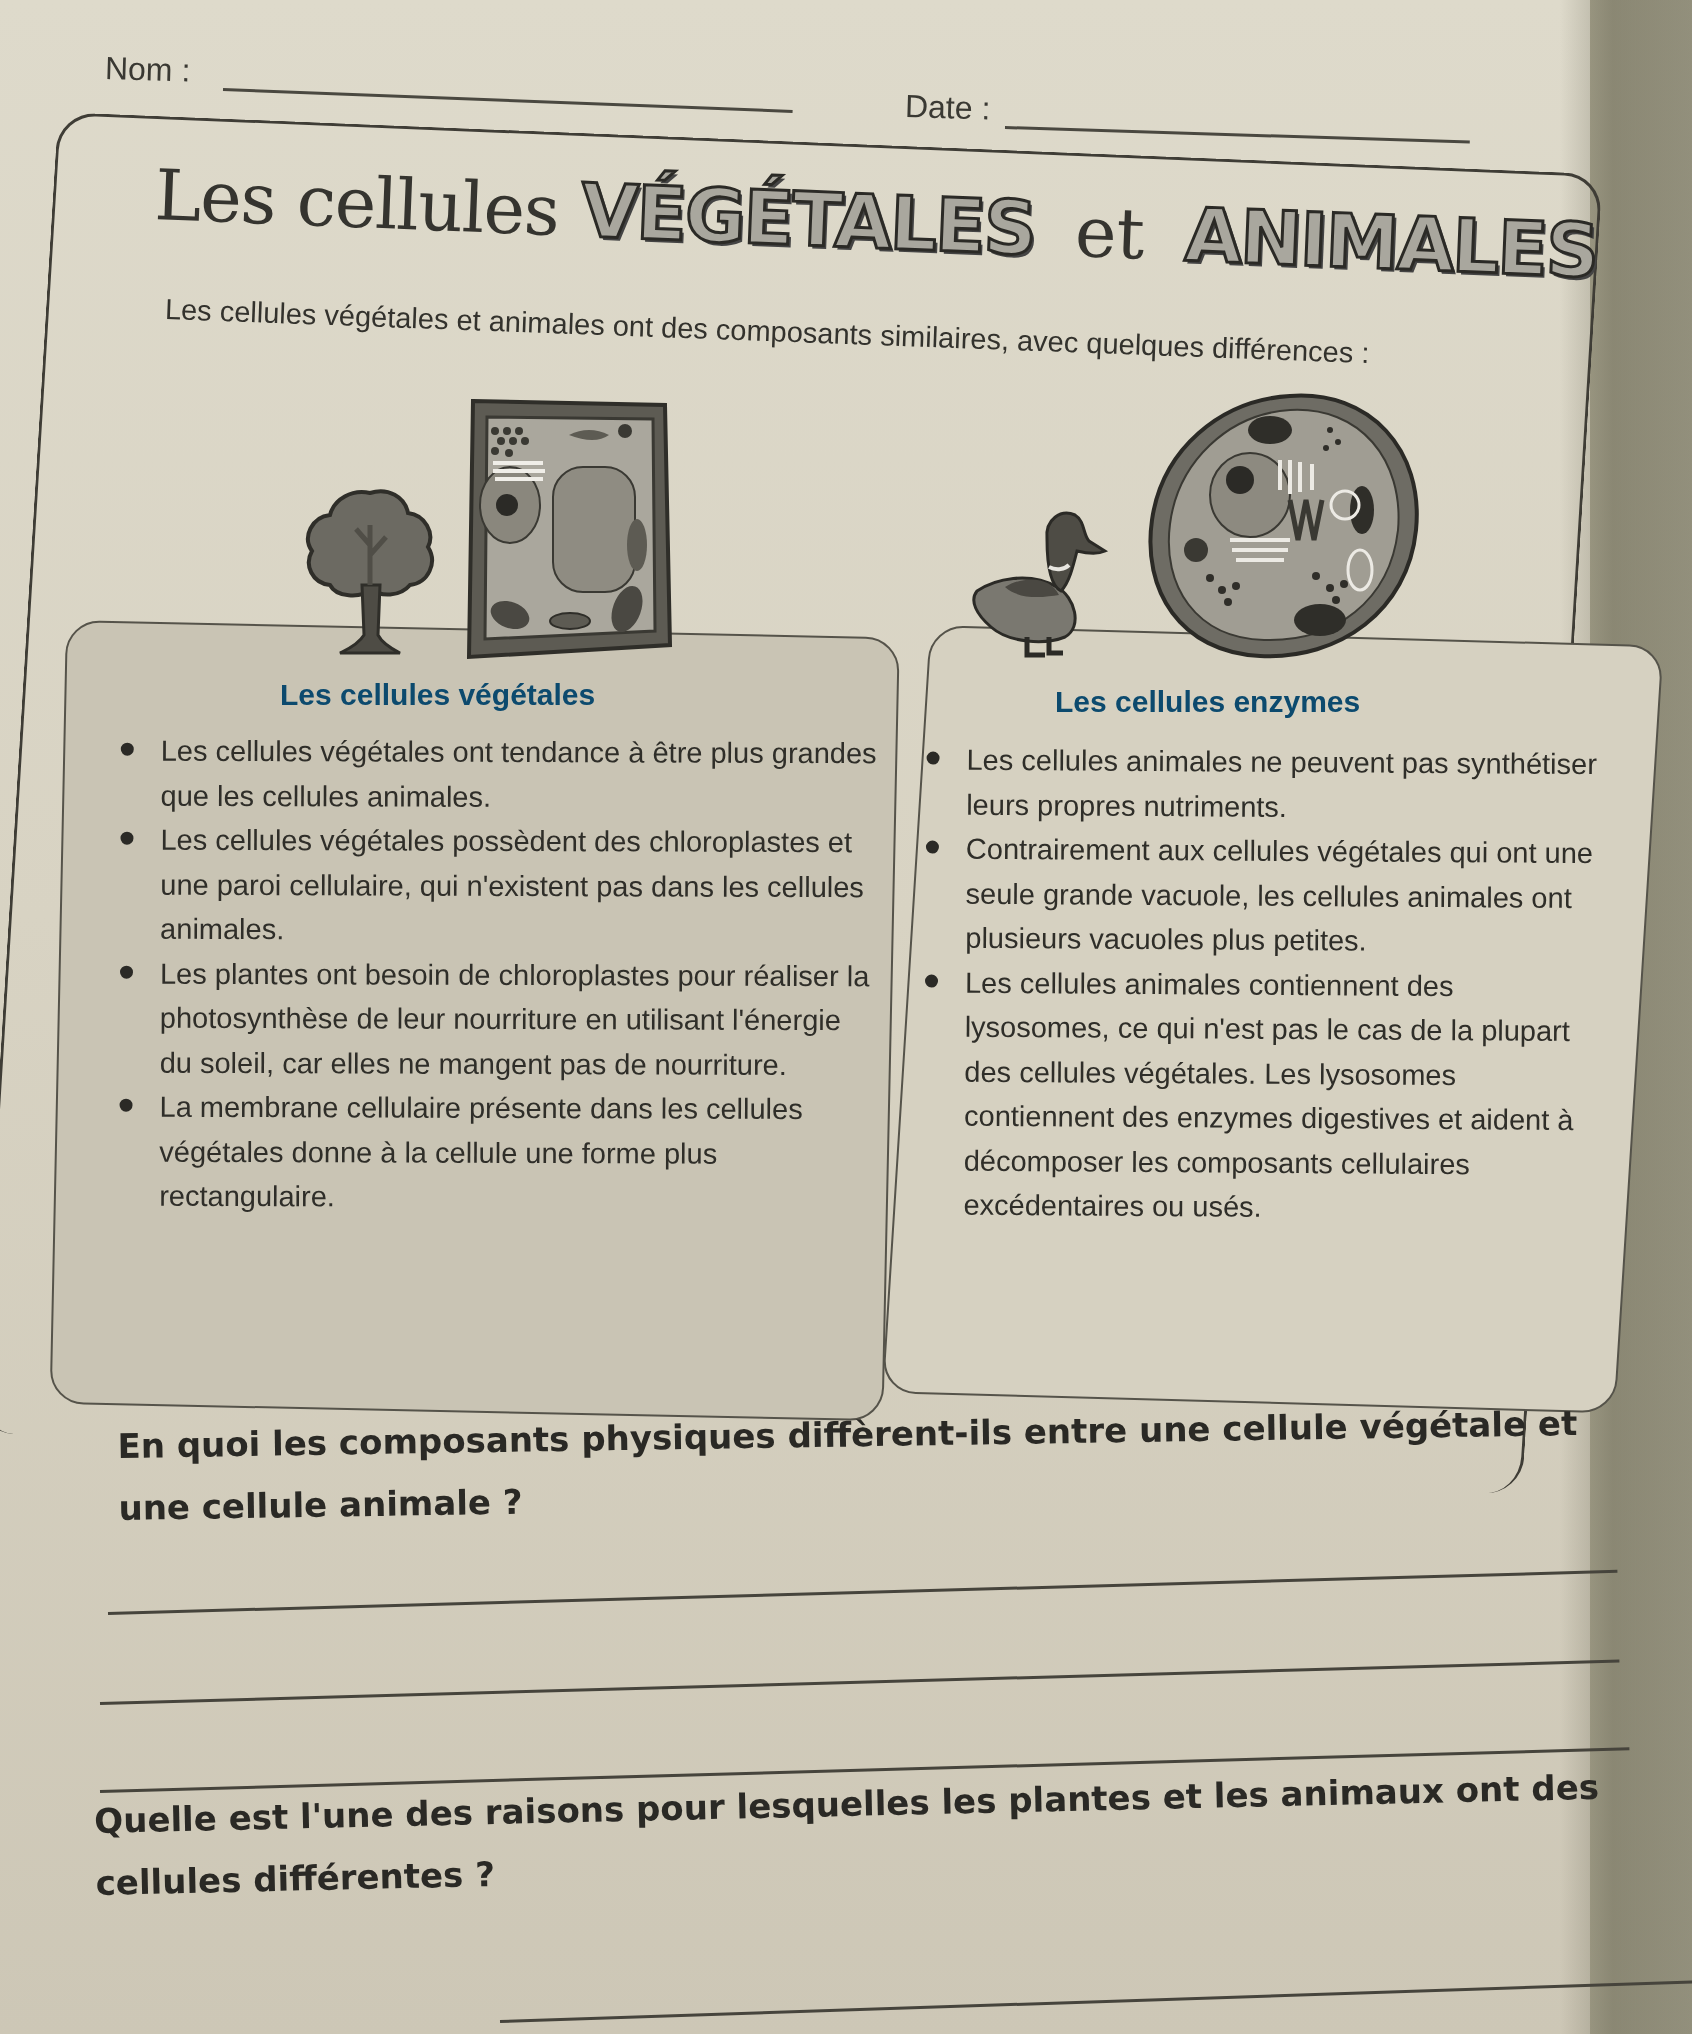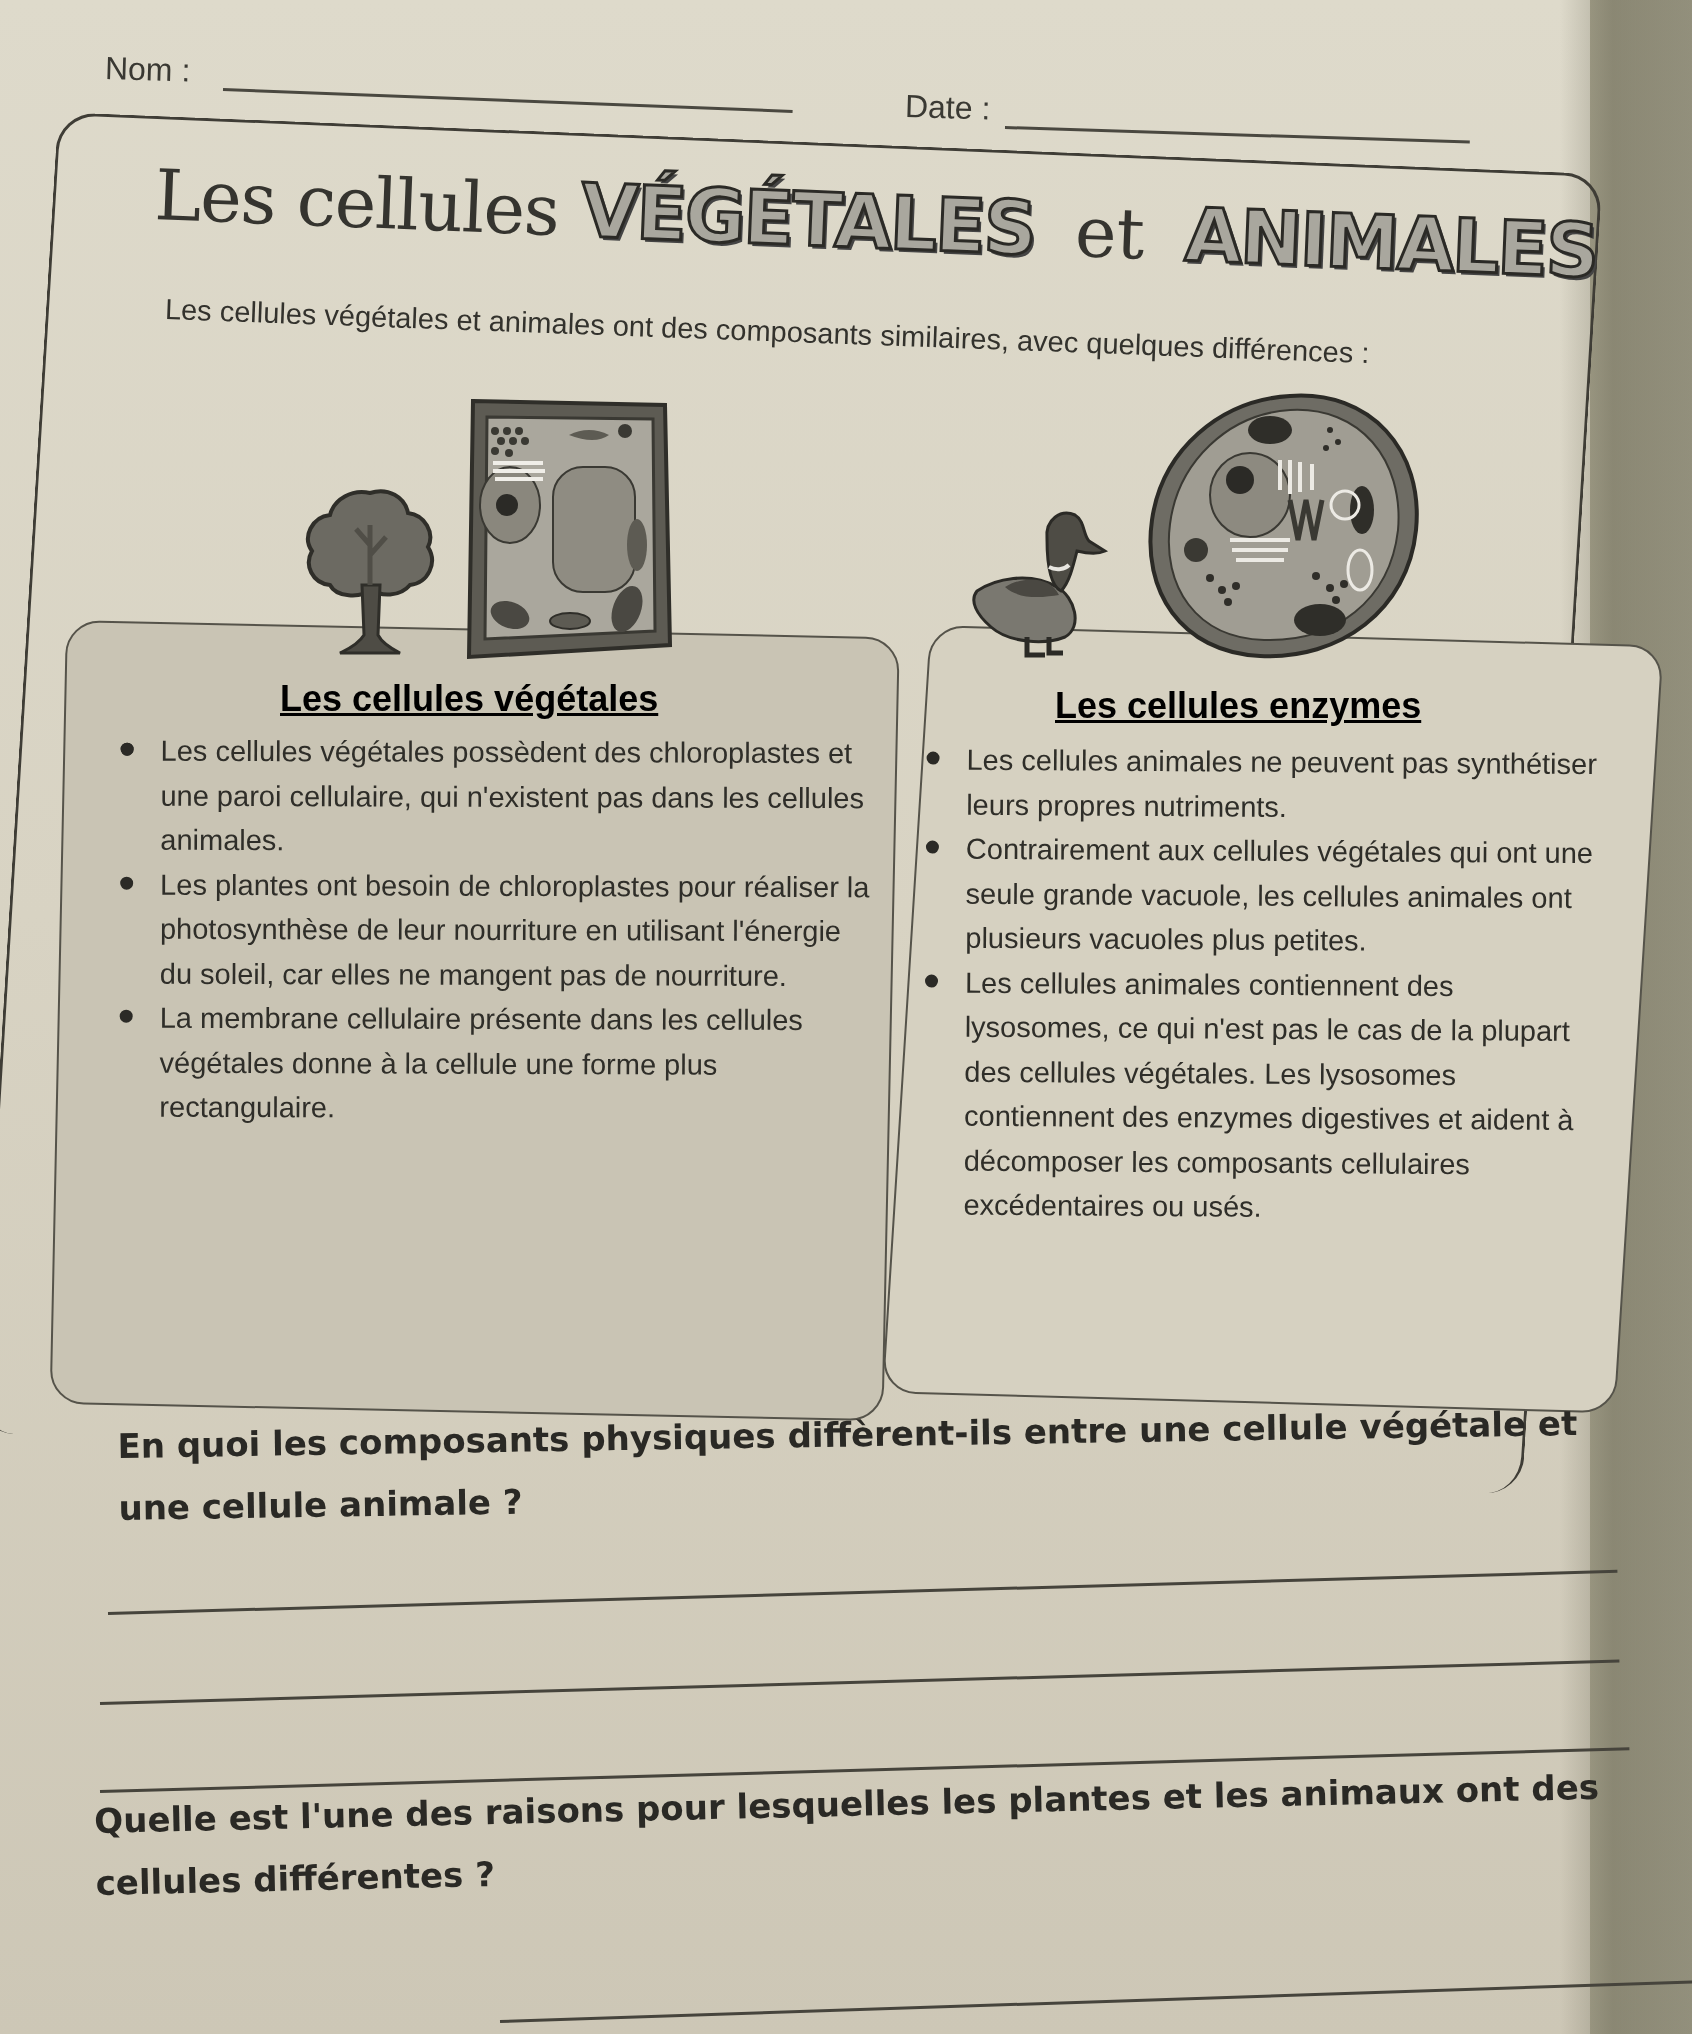--- a/index.html
+++ b/index.html
@@ -55,21 +55,21 @@
   .duck { left:965px; top:505px; width:150px; height:155px; }
   .animal-cell { left:1140px; top:390px; width:285px; height:275px; }
 
   .panel {
     position:absolute; border:2px solid #55534a; border-radius:34px;
     background:#cdc8b8;
   }
   .panel-left { left:66px; top:620px; width:830px; height:780px; background:#c9c4b4; transform:rotate(1.2deg); transform-origin:top left; }
   .panel-right { left:930px; top:625px; width:730px; height:765px; background:#d6d1c1; transform:rotate(1.6deg) skewX(-2deg); transform-origin:top left; }
 
-  .col-title { position:absolute; font-size:36px; font-weight:bold; color:#000000; white-space:nowrap;text-decoration:underline; }
+  .col-title { position:absolute; font-size:30px; font-weight:bold; color:#0c4a6e; white-space:nowrap; }
   .col-title.left { left:280px; top:678px; }
   .col-title.right { left:1055px; top:685px; }
 
   .bullets { position:absolute; margin:0; padding:0; list-style:none; font-size:29px; line-height:44.5px; color:#2f2e29; }
   .bullets li { position:relative; padding-left:0; }
   .bullets li .dot { position:absolute; left:-40px; top:14px; width:13px; height:13px; border-radius:50%; background:#2b2a26; }
   .bullets.left { left:160px; top:730px; width:720px; transform:rotate(0.2deg); }
   .bullets.right { left:965px; top:740px; width:640px; transform:rotate(0.4deg); }
 
   .q { position:absolute; font-family:"DejaVu Sans", sans-serif; font-weight:bold; font-size:34px; line-height:62px; color:#2a2925; transform-origin:left; }
@@ -174,21 +174,21 @@
       <circle cx="190" cy="40" r="3"></circle>
       <circle cx="198" cy="52" r="3"></circle>
       <circle cx="186" cy="58" r="3"></circle>
     </g>
 </svg>
 
 <div class="col-title left">Les cellules végétales</div>
 <div class="col-title right">Les cellules enzymes</div>
 
 <ul class="bullets left">
-  <li><span class="dot"></span></li>
+  <li><span class="dot"></span><span>Les cellules végétales ont tendance à être plus grandes que les cellules animales.</span></li>
   <li><span class="dot"></span><span>Les cellules végétales possèdent des chloroplastes et une paroi cellulaire, qui n'existent pas dans les cellules animales.</span></li>
   <li><span class="dot"></span><span>Les plantes ont besoin de chloroplastes pour réaliser la photosynthèse de leur nourriture en utilisant l'énergie du soleil, car elles ne mangent pas de nourriture.</span></li>
   <li><span class="dot"></span><span>La membrane cellulaire présente dans les cellules végétales donne à la cellule une forme plus rectangulaire.</span></li>
 </ul>
 
 <ul class="bullets right">
   <li><span class="dot"></span><span>Les cellules animales ne peuvent pas synthétiser leurs propres nutriments.</span></li>
   <li><span class="dot"></span><span>Contrairement aux cellules végétales qui ont une seule grande vacuole, les cellules animales ont plusieurs vacuoles plus petites.</span></li>
   <li><span class="dot"></span><span>Les cellules animales contiennent des lysosomes, ce qui n'est pas le cas de la plupart des cellules végétales. Les lysosomes contiennent des enzymes digestives et aident à décomposer les composants cellulaires excédentaires ou usés.</span></li>
 </ul>

